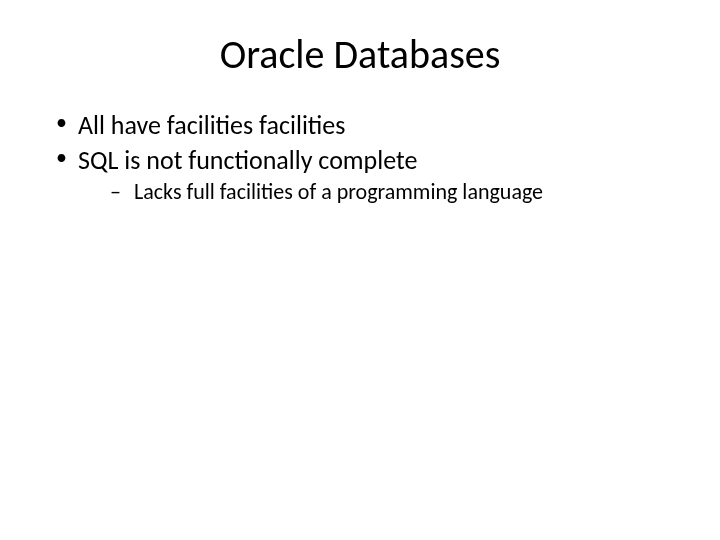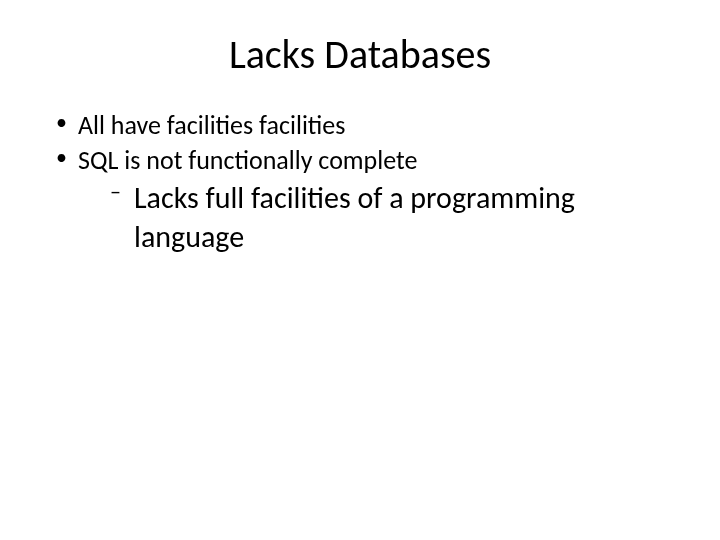--- a/index.html
+++ b/index.html
@@ -41,38 +41,38 @@
       top: 0;
       font-size: 22px;
     }
     ul.level2 {
       list-style: none;
       padding-left: 0;
       margin-top: 2px;
       margin-bottom: 4px;
     }
     ul.level2 > li {
-      font-size: 30px;
+      font-size: 22px;
       line-height: 1.3;
       padding-left: 56px;
       position: relative;
     }
     ul.level2 > li::before {
       content: "–";
       position: absolute;
       left: 32px;
       top: 0;
       font-size: 22px;
     }
   </style>
 </head>
 <body>
 
 <div class="slide">
-  <h1 class="title">Lacks Databases</h1>
+  <h1 class="title">Oracle Databases</h1>
   <ul class="level1">
     <li>
       <span>All have facilities facilities</span>
     </li>
     <li>
       <span>SQL is not functionally complete</span>
       <ul class="level2">
         <li>
           <span>Lacks full facilities of a programming language</span>
         </li>

